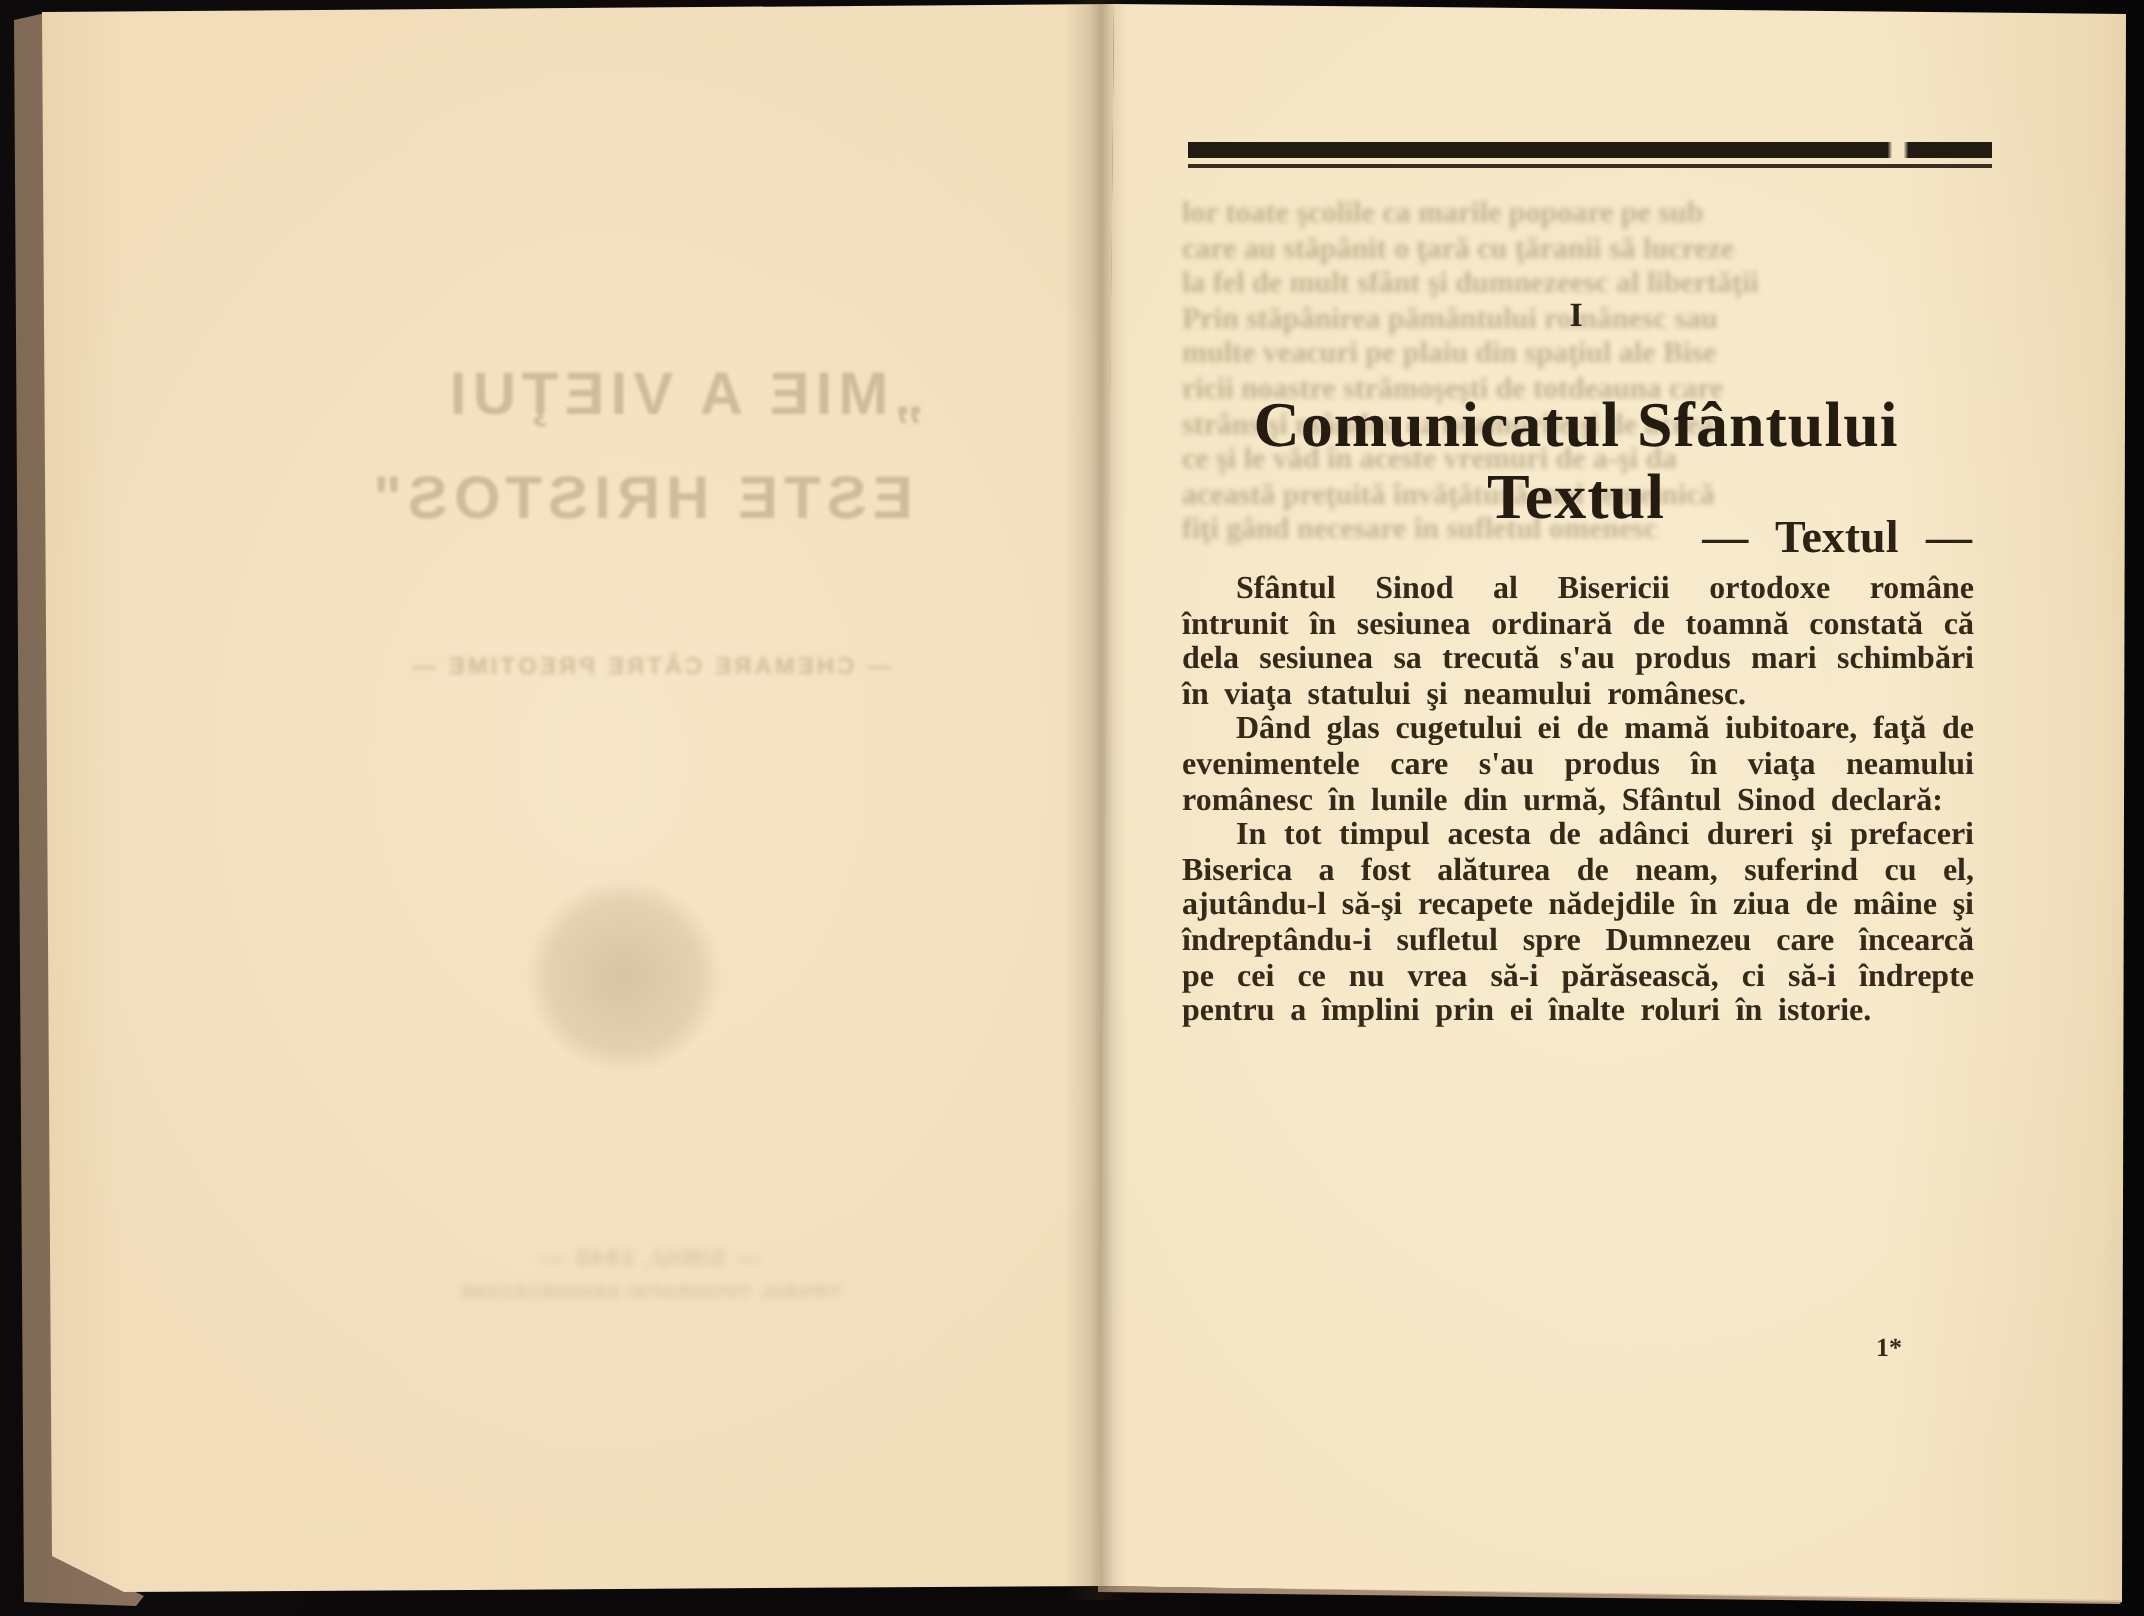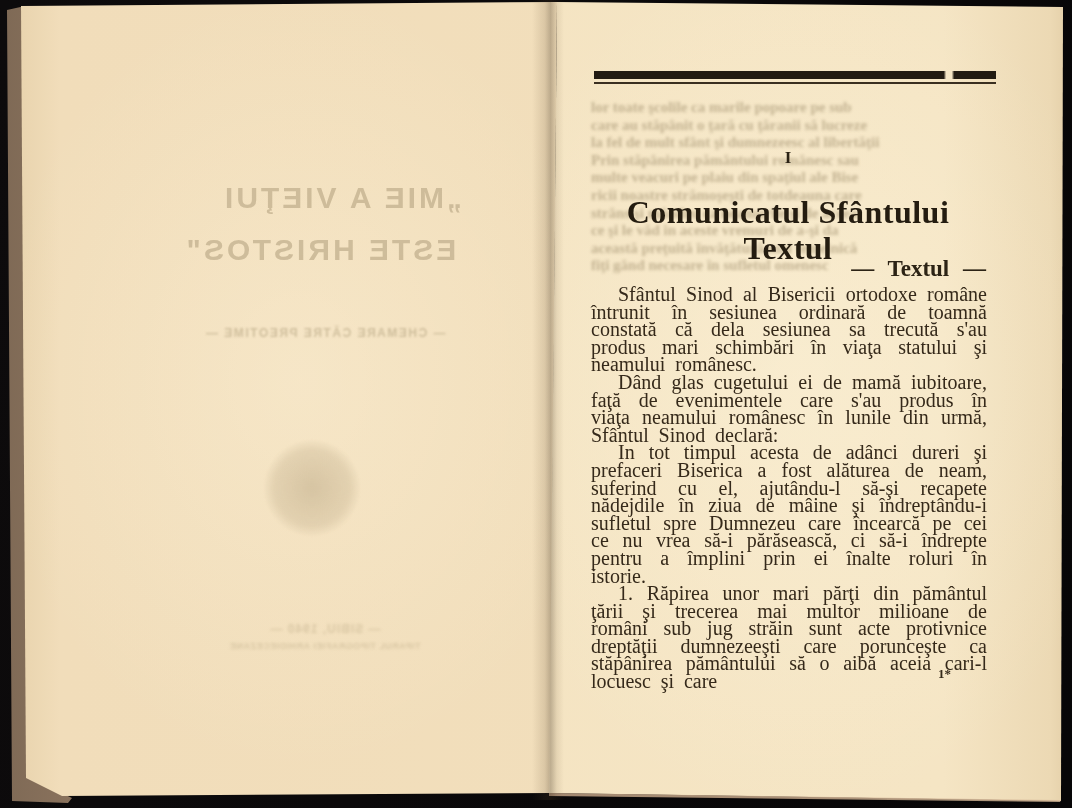--- a/index.html
+++ b/index.html
@@ -81,21 +81,21 @@
     letter-spacing:.5px;
     margin-top:16px;
   }
   .section-subtitle{
     position:absolute;left:590px;top:256px;width:396px;text-align:right;
     font-weight:bold;font-size:23px;color:#2c2315;word-spacing:8px;
   }
   
   .body-text{
     position:absolute;left:591px;top:286px;width:396px;
-    font-weight:normal;font-size:20px;line-height:17.6px;color:#35291a;
+    font-weight:bold;font-size:16px;line-height:17.6px;color:#35291a;
     text-align:justify;word-spacing:.24em;
   }
   .body-text p{margin:0;text-indent:27px;}
   .page-signature{
     position:absolute;left:591px;top:666px;width:396px;text-align:right;
     padding-right:36px;box-sizing:border-box;
     font-weight:bold;font-size:13px;color:#35291a;
   }
   
   .bottom-edge-right{
@@ -147,21 +147,20 @@
       <div>Comunicatul Sfântului</div>
       <div>Textul</div>
     </div>
 
     <div class="section-subtitle">— Textul —</div>
 
     <div class="body-text">
       <p>Sfântul Sinod al Bisericii ortodoxe române întrunit în sesiunea ordinară de toamnă constată că dela sesiunea sa trecută s'au produs mari schimbări în viaţa statului şi neamului românesc.</p>
       <p>Dând glas cugetului ei de mamă iubitoare, faţă de evenimentele care s'au produs în viaţa neamului românesc în lunile din urmă, Sfântul Sinod declară:</p>
       <p>In tot timpul acesta de adânci dureri şi prefaceri Biserica a fost alăturea de neam, suferind cu el, ajutându-l să-şi recapete nădejdile în ziua de mâine şi îndreptându-i sufletul spre Dumnezeu care încearcă pe cei ce nu vrea să-i părăsească, ci să-i îndrepte pentru a împlini prin ei înalte roluri în istorie.</p>
-      <p>1. Răpirea unor mari părţi din pământul ţării şi trecerea mai multor milioane de români sub jug străin sunt acte protivnice dreptăţii dumnezeeşti care porunceşte ca stăpânirea pământului să o aibă aceia cari-l locuesc şi care</p>
     </div>
 
     <div class="page-signature">1*</div>
   </div>
 
   <div class="bottom-edge-right"></div>
   <div class="gutter-shadow"></div>
 
 </div>
 

